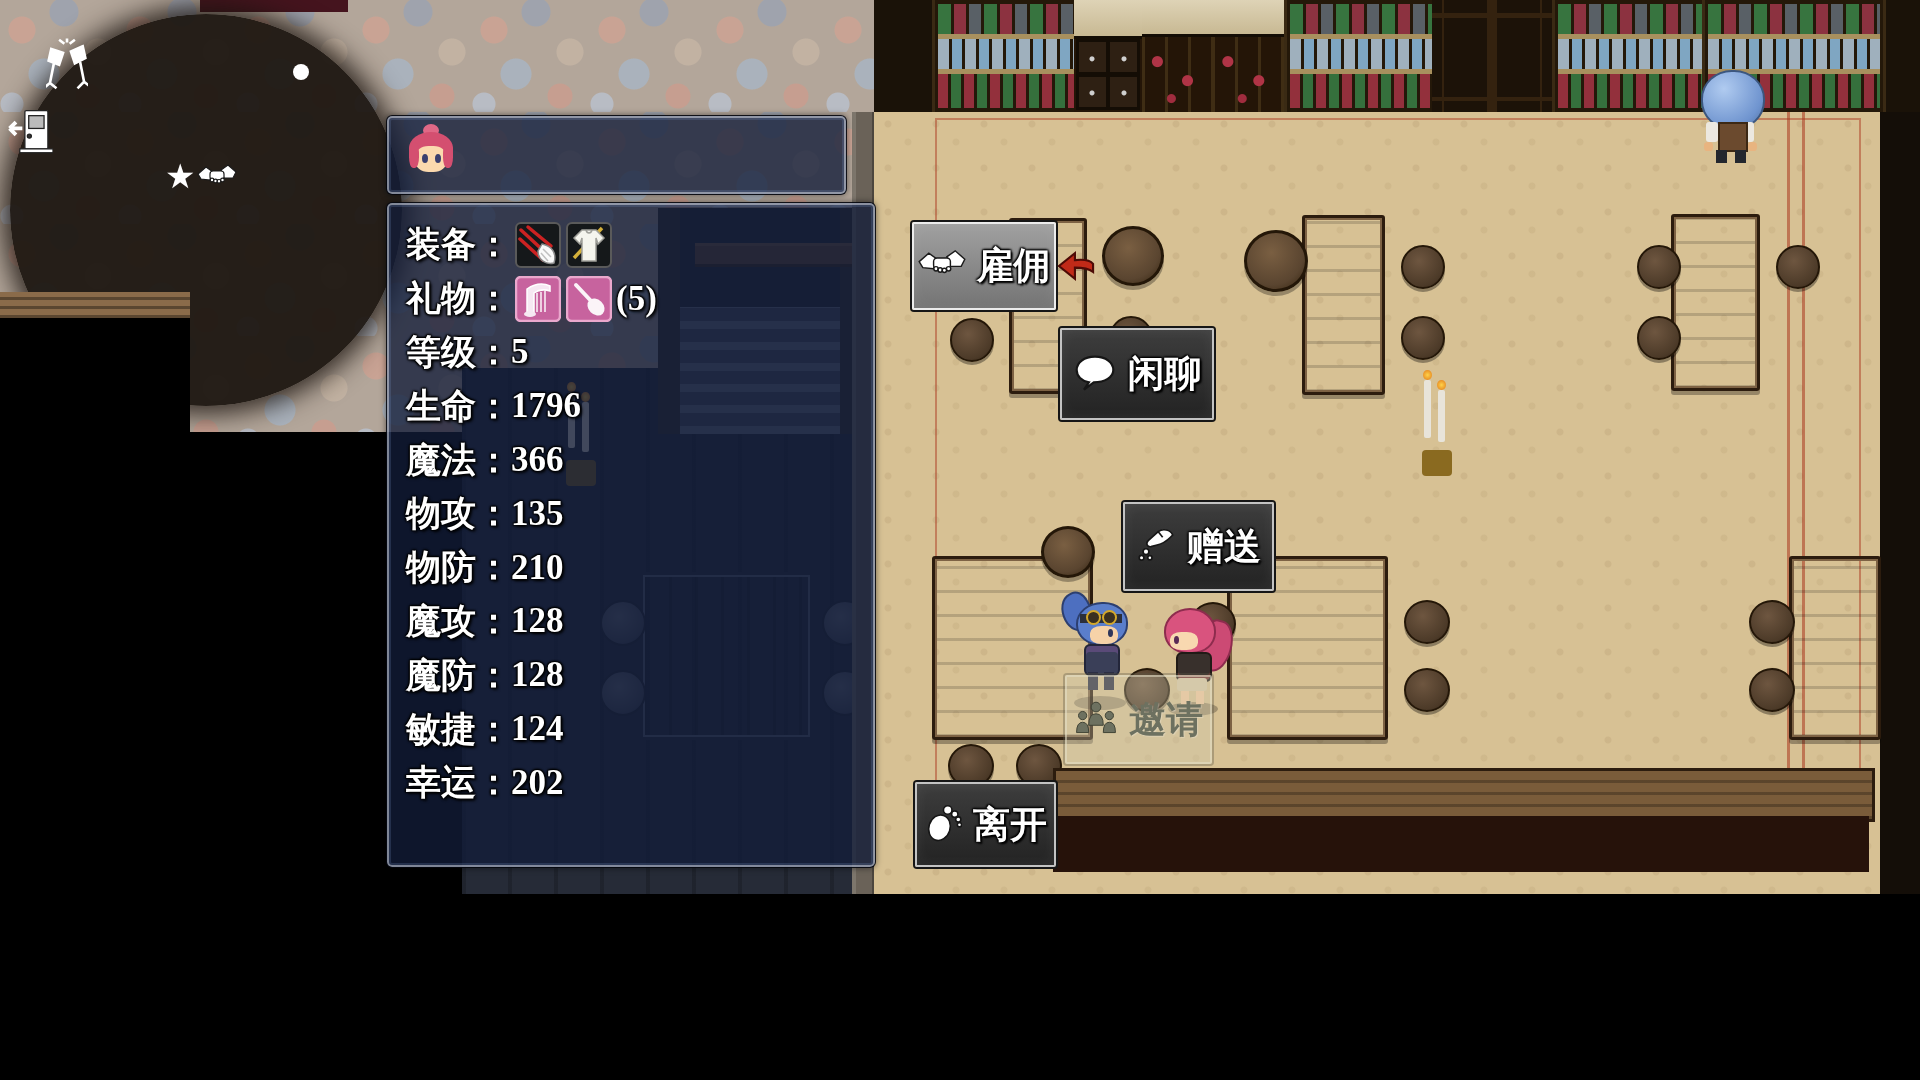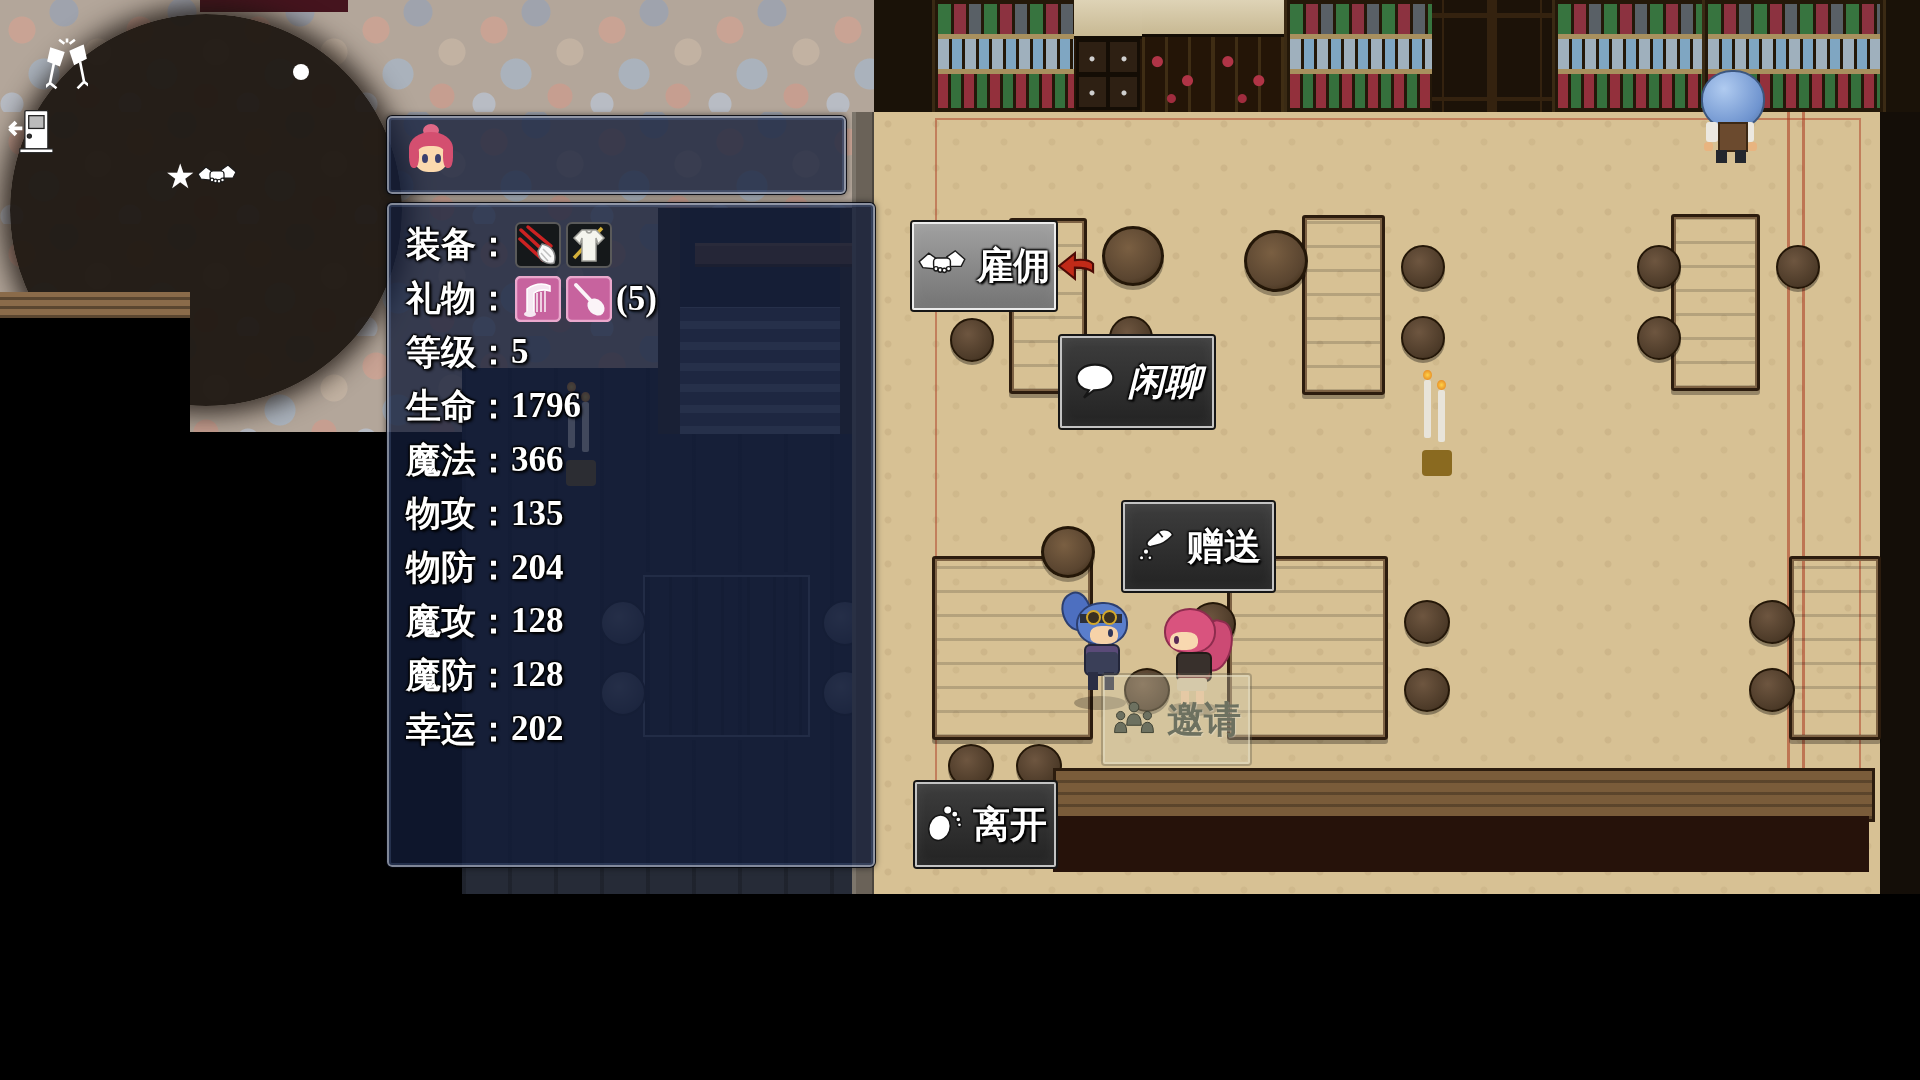--- a/index.html
+++ b/index.html
@@ -389,29 +389,33 @@
     <div class="srow">
       <span>魔法：</span>
         <span>366</span>
     </div>
     <div class="srow">
       <span>物攻：</span>
         <span>135</span>
     </div>
     <div class="srow">
       <span>物防：</span>
-        <span>204</span>
+        <span>210</span>
     </div>
     <div class="srow">
       <span>魔攻：</span>
         <span>128</span>
     </div>
     <div class="srow">
       <span>魔防：</span>
         <span>128</span>
+    </div>
+    <div class="srow">
+      <span>敏捷：</span>
+        <span>124</span>
     </div>
     <div class="srow">
       <span>幸运：</span>
         <span>202</span>
     </div>
   </div>
 
   <div class="abtn sel" style="left:912px;top:222px;width:140px;height:84px;">
     <span>
       <svg width="48" height="34" viewBox="0 0 40 28">
@@ -422,21 +426,21 @@
           <circle cx="15" cy="18" r="1.8"></circle>
             <circle cx="18.5" cy="19" r="1.8"></circle>
           <circle cx="22" cy="19.3" r="1.8"></circle>
             <circle cx="25.5" cy="18" r="1.8"></circle>
         </g>
       </svg>
     </span>
     <span class="blabel">雇佣</span>
   </div>
 
-  <div class="abtn" style="left:1060px;top:336px;width:150px;height:88px;font-style:italic;">
+  <div class="abtn" style="left:1060px;top:328px;width:150px;height:88px;">
     <span>
       <svg width="44" height="37" viewBox="0 0 36 30">
         <path d="M18 2 C9 2 3 7 3 13 C3 18 7 22 13 23 L9 29 L17 23 C26 23 33 19 33 13 C33 7 27 2 18 2 Z" fill="#fff" stroke="#161616" stroke-width="1.8"></path>
       </svg>
     </span>
     <span class="blabel">闲聊</span>
   </div>
 
   <div class="abtn" style="left:1123px;top:502px;width:147px;height:85px;">
     <span>
@@ -446,21 +450,21 @@
           <path d="M20 4 L24 9" fill="none"></path>
           <circle cx="9" cy="22" r="2.6"></circle>
             <circle cx="5" cy="27.5" r="2.1"></circle>
             <circle cx="12.5" cy="27.5" r="1.9"></circle>
         </g>
       </svg>
     </span>
     <span class="blabel">赠送</span>
   </div>
 
-  <div class="abtn dis" style="left:1065px;top:675px;width:143px;height:85px;margin-left:38px;">
+  <div class="abtn dis" style="left:1065px;top:675px;width:143px;height:85px;">
     <span style="color:#6d7160;">
       <svg width="44" height="34" viewBox="0 0 36 28">
         <g fill="currentColor" stroke="#3e4134" stroke-width="0.8">
           <circle cx="18" cy="5" r="4"></circle>
           <path d="M12 20 Q12 10.5 18 10.5 Q24 10.5 24 20 Z"></path>
           <circle cx="7" cy="12" r="3.4"></circle>
           <path d="M2 26 Q2 17.5 7 17.5 Q12 17.5 12 26 Z"></path>
           <circle cx="29" cy="12" r="3.4"></circle>
           <path d="M24 26 Q24 17.5 29 17.5 Q34 17.5 34 26 Z"></path>
         </g>

